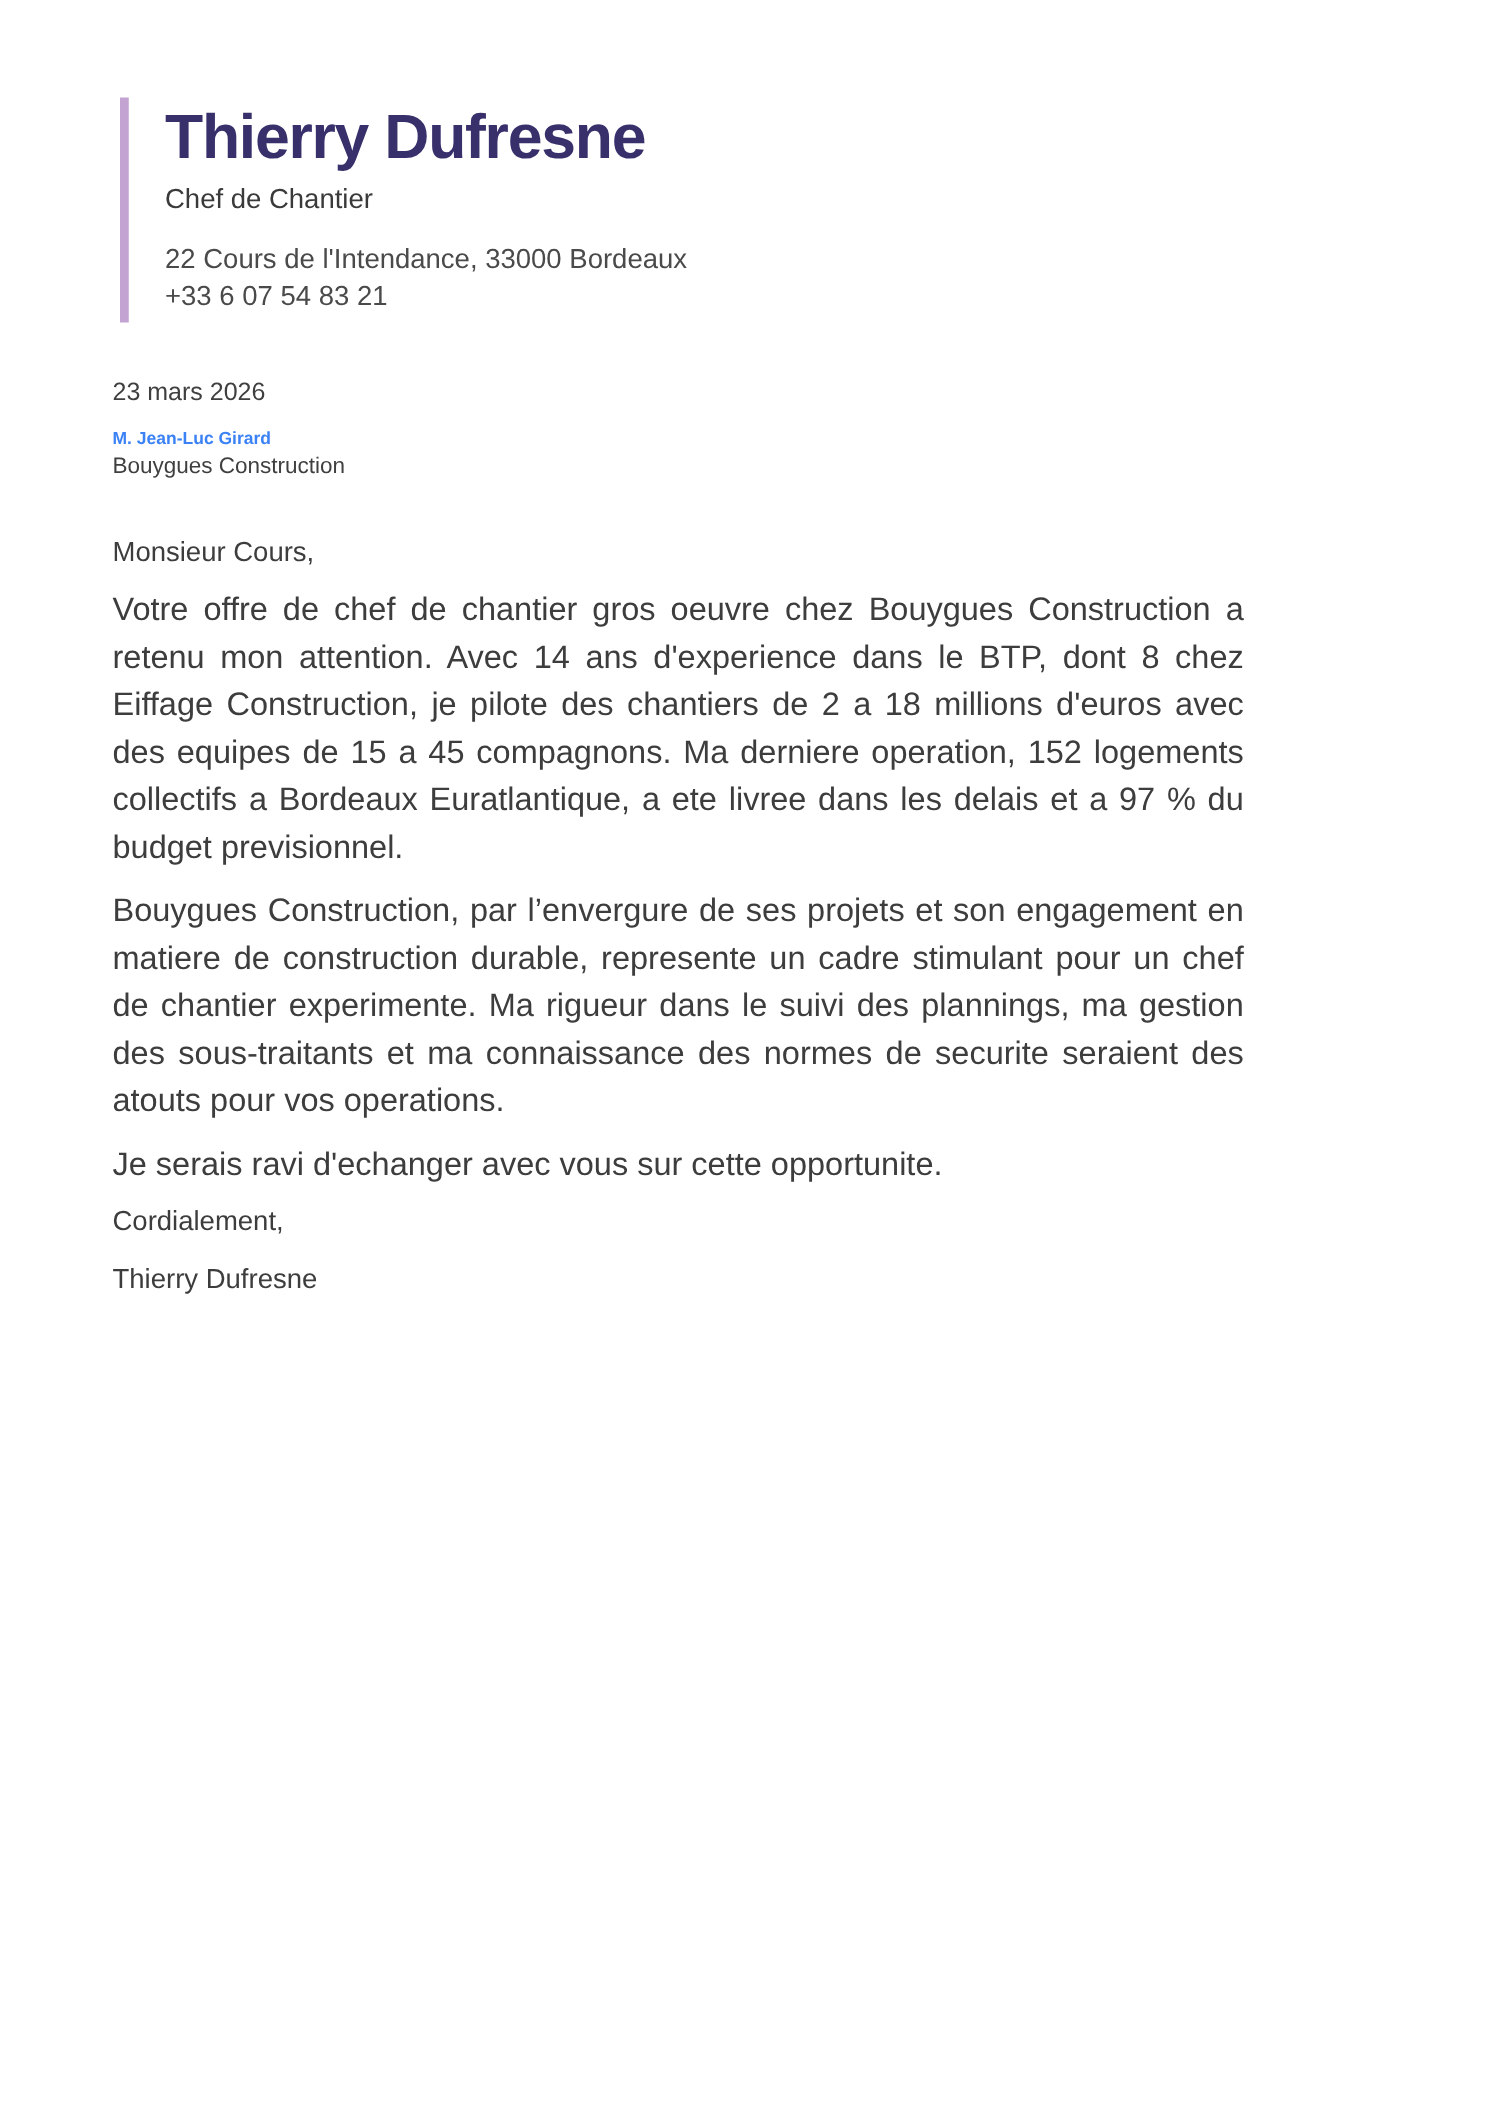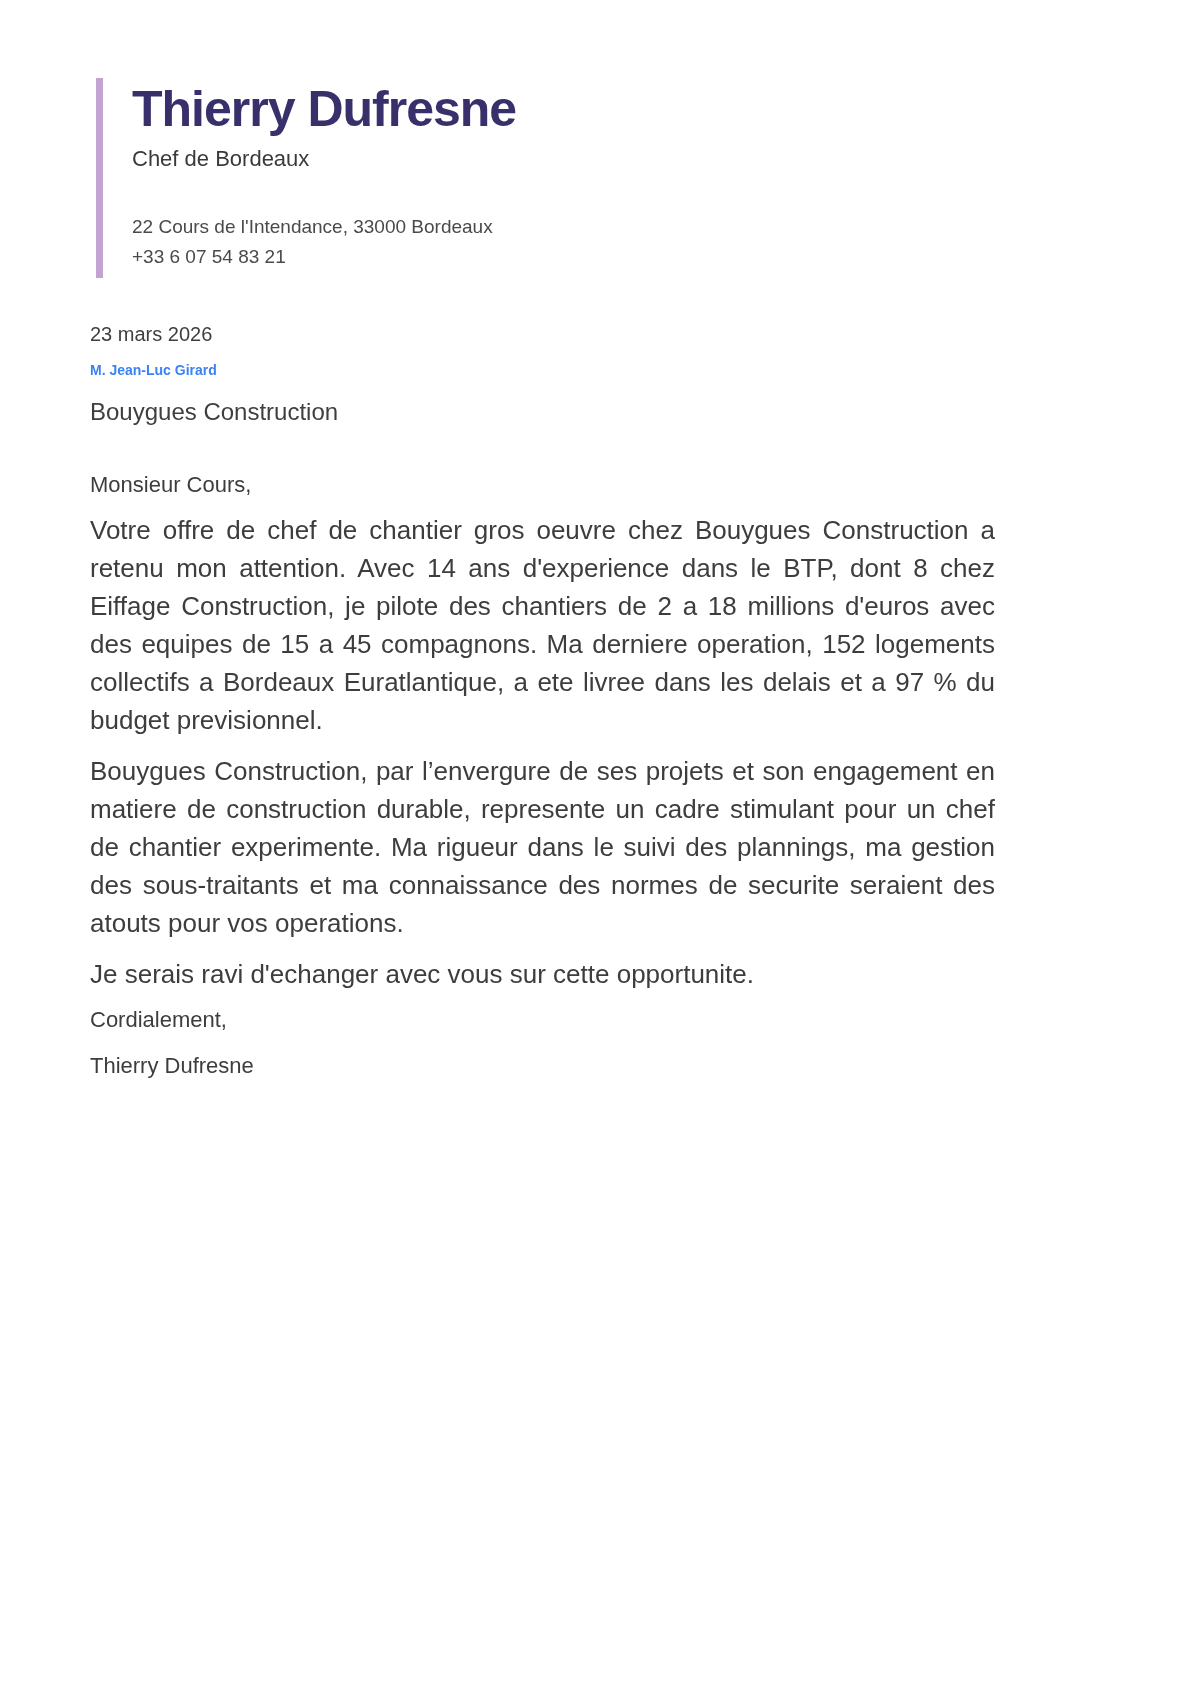--- a/index.html
+++ b/index.html
@@ -35,41 +35,41 @@
     line-height: 1.08;
     color: #37306b;
     margin: 0;
   }
   .sender-title {
     font-size: 22px;
     color: #3a3a3a;
     margin-top: 10px;
   }
   .sender-contact {
-    margin-top: 40px;
-    font-size: 19px;
+    margin-top: 20px;
+    font-size: 22px;
     line-height: 30px;
     color: #4a4a4a;
   }
 
   
   .date-line {
     margin-top: 45px;
     font-size: 20px;
     color: #3f3f3f;
   }
   .recipient-name {
     margin-top: 16px;
     font-size: 14px;
     font-weight: 700;
     color: #3b82f6;
   }
   .recipient-company {
-    margin-top: 20px;
-    font-size: 24px;
+    margin-top: 4px;
+    font-size: 18px;
     color: #3f3f3f;
   }
 
   
   .salutation {
     margin-top: 46px;
     font-size: 22px;
     color: #3d3d3d;
   }
   .body-text p {
@@ -88,21 +88,21 @@
     line-height: 38px;
   }
 </style>
 </head>
 <body>
 
 <div class="page">
 
   <header class="letter-header">
     <div class="sender-name">Thierry Dufresne</div>
-    <div class="sender-title">Chef de Bordeaux</div>
+    <div class="sender-title">Chef de Chantier</div>
     <div class="sender-contact">
       <div>22 Cours de l'Intendance, 33000 Bordeaux</div>
       <div>+33 6 07 54 83 21</div>
     </div>
   </header>
 
   <div class="date-line">23 mars 2026</div>
 
   <div>
     <div class="recipient-name">M. Jean-Luc Girard</div>

